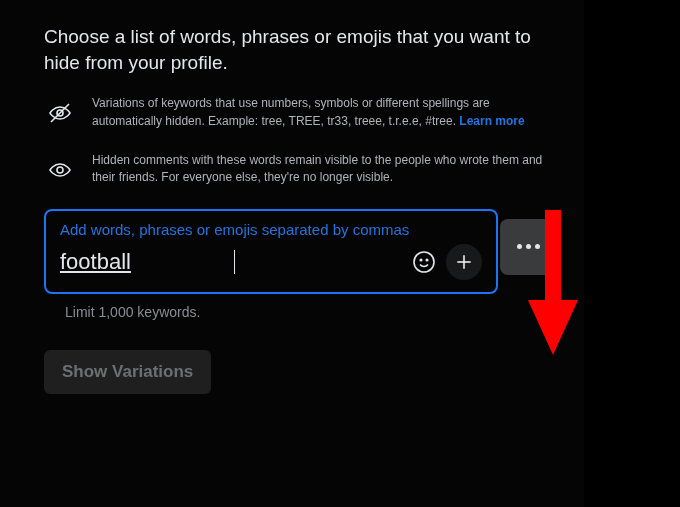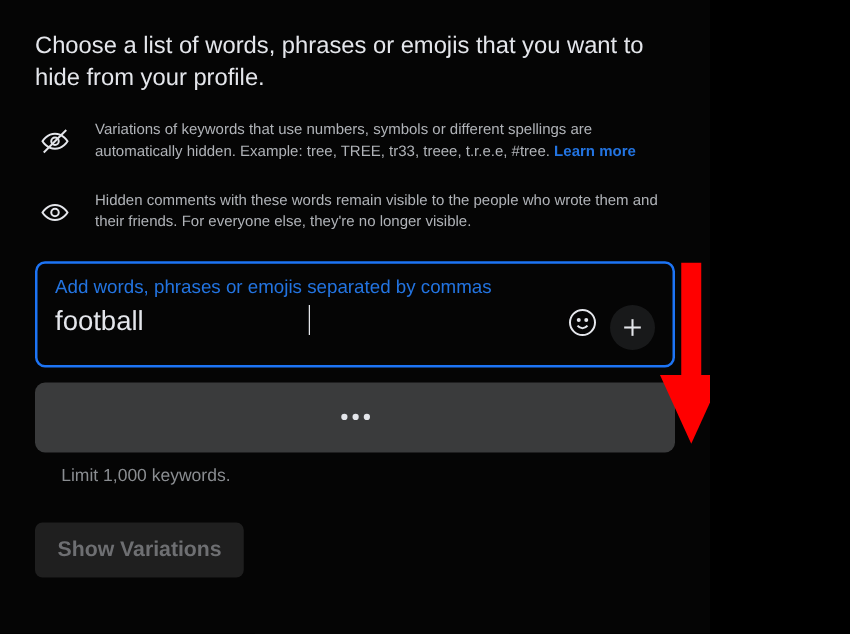--- a/index.html
+++ b/index.html
@@ -1,26 +1,26 @@
 <!DOCTYPE html>
 <html><head>
 <meta charset="utf-8">
 <style>
   html,body{margin:0;padding:0;background:#000;color:#e4e6eb;font-family:Helvetica,Arial,sans-serif;font-size:15px;}
-  .stage{width:568px;height:507px;position:relative;background:#050505;overflow:hidden;}
+  .stage{width:568px;height:507px;position:relative;background:#050505;overflow:hidden;padding-left:16px;}
   .content{padding:24px 28px 0 28px;}
   .intro{font-size:19px;line-height:1.35;color:#e4e6eb;margin-bottom:20px;max-width:560px;}
   .info-row{display:flex;align-items:flex-start;gap:16px;margin-bottom:22px;}
   .info-icon{flex:0 0 32px;display:flex;align-items:center;justify-content:center;margin-top:6px;color:#e4e6eb;}
   .info-text{flex:1;color:#b0b3b8;font-size:12px;line-height:1.45;max-width:560px;}
   .link{color:#2374e1;font-weight:600;}
-  .entry-row{display:flex;align-items:stretch;gap:2px;margin-top:4px;flex-direction:column;}
+  .entry-row{display:flex;align-items:stretch;gap:2px;margin-top:4px;}
   .entry-box{flex:1;border:2px solid #1d74f5;border-radius:8px;padding:10px 14px 12px 14px;position:relative;background:#050505;}
   .entry-label{color:#2374e1;font-size:15px;margin-bottom:6px;}
-  .entry-input-row{display:flex;}
+  .entry-input-row{display:flex;align-items:center;text-decoration:underline;}
   .entry-input{flex:1;background:transparent;border:none;outline:none;color:#e4e6eb;font-size:22px;font-family:inherit;}
   .caret{border-right:1px solid #e4e6eb;height:24px;margin-left:-1px;}
   .icon-btn{display:flex;align-items:center;justify-content:center;cursor:pointer;color:#e4e6eb;}
   .emoji-btn{width:28px;height:28px;margin-right:8px;}
   .plus-btn{width:36px;height:36px;border-radius:50%;background:#18191a;}
   .more-btn{flex:0 0 56px;height:56px;background:#3a3b3c;border-radius:8px;display:flex;align-items:center;justify-content:center;cursor:pointer;margin-top:10px;}
   .dot{width:5px;height:5px;background:#e4e6eb;border-radius:50%;margin:0 2px;}
   .limit{color:#8a8d91;font-size:14px;margin-top:10px;margin-left:21px;}
   .variations-btn{margin-top:30px;display:inline-block;background:#1f1f1f;color:#6e6f72;font-weight:700;font-size:17px;padding:12px 18px;border-radius:6px;}
   .arrow{position:absolute;left:528px;top:210px;width:50px;height:150px;pointer-events:none;}

